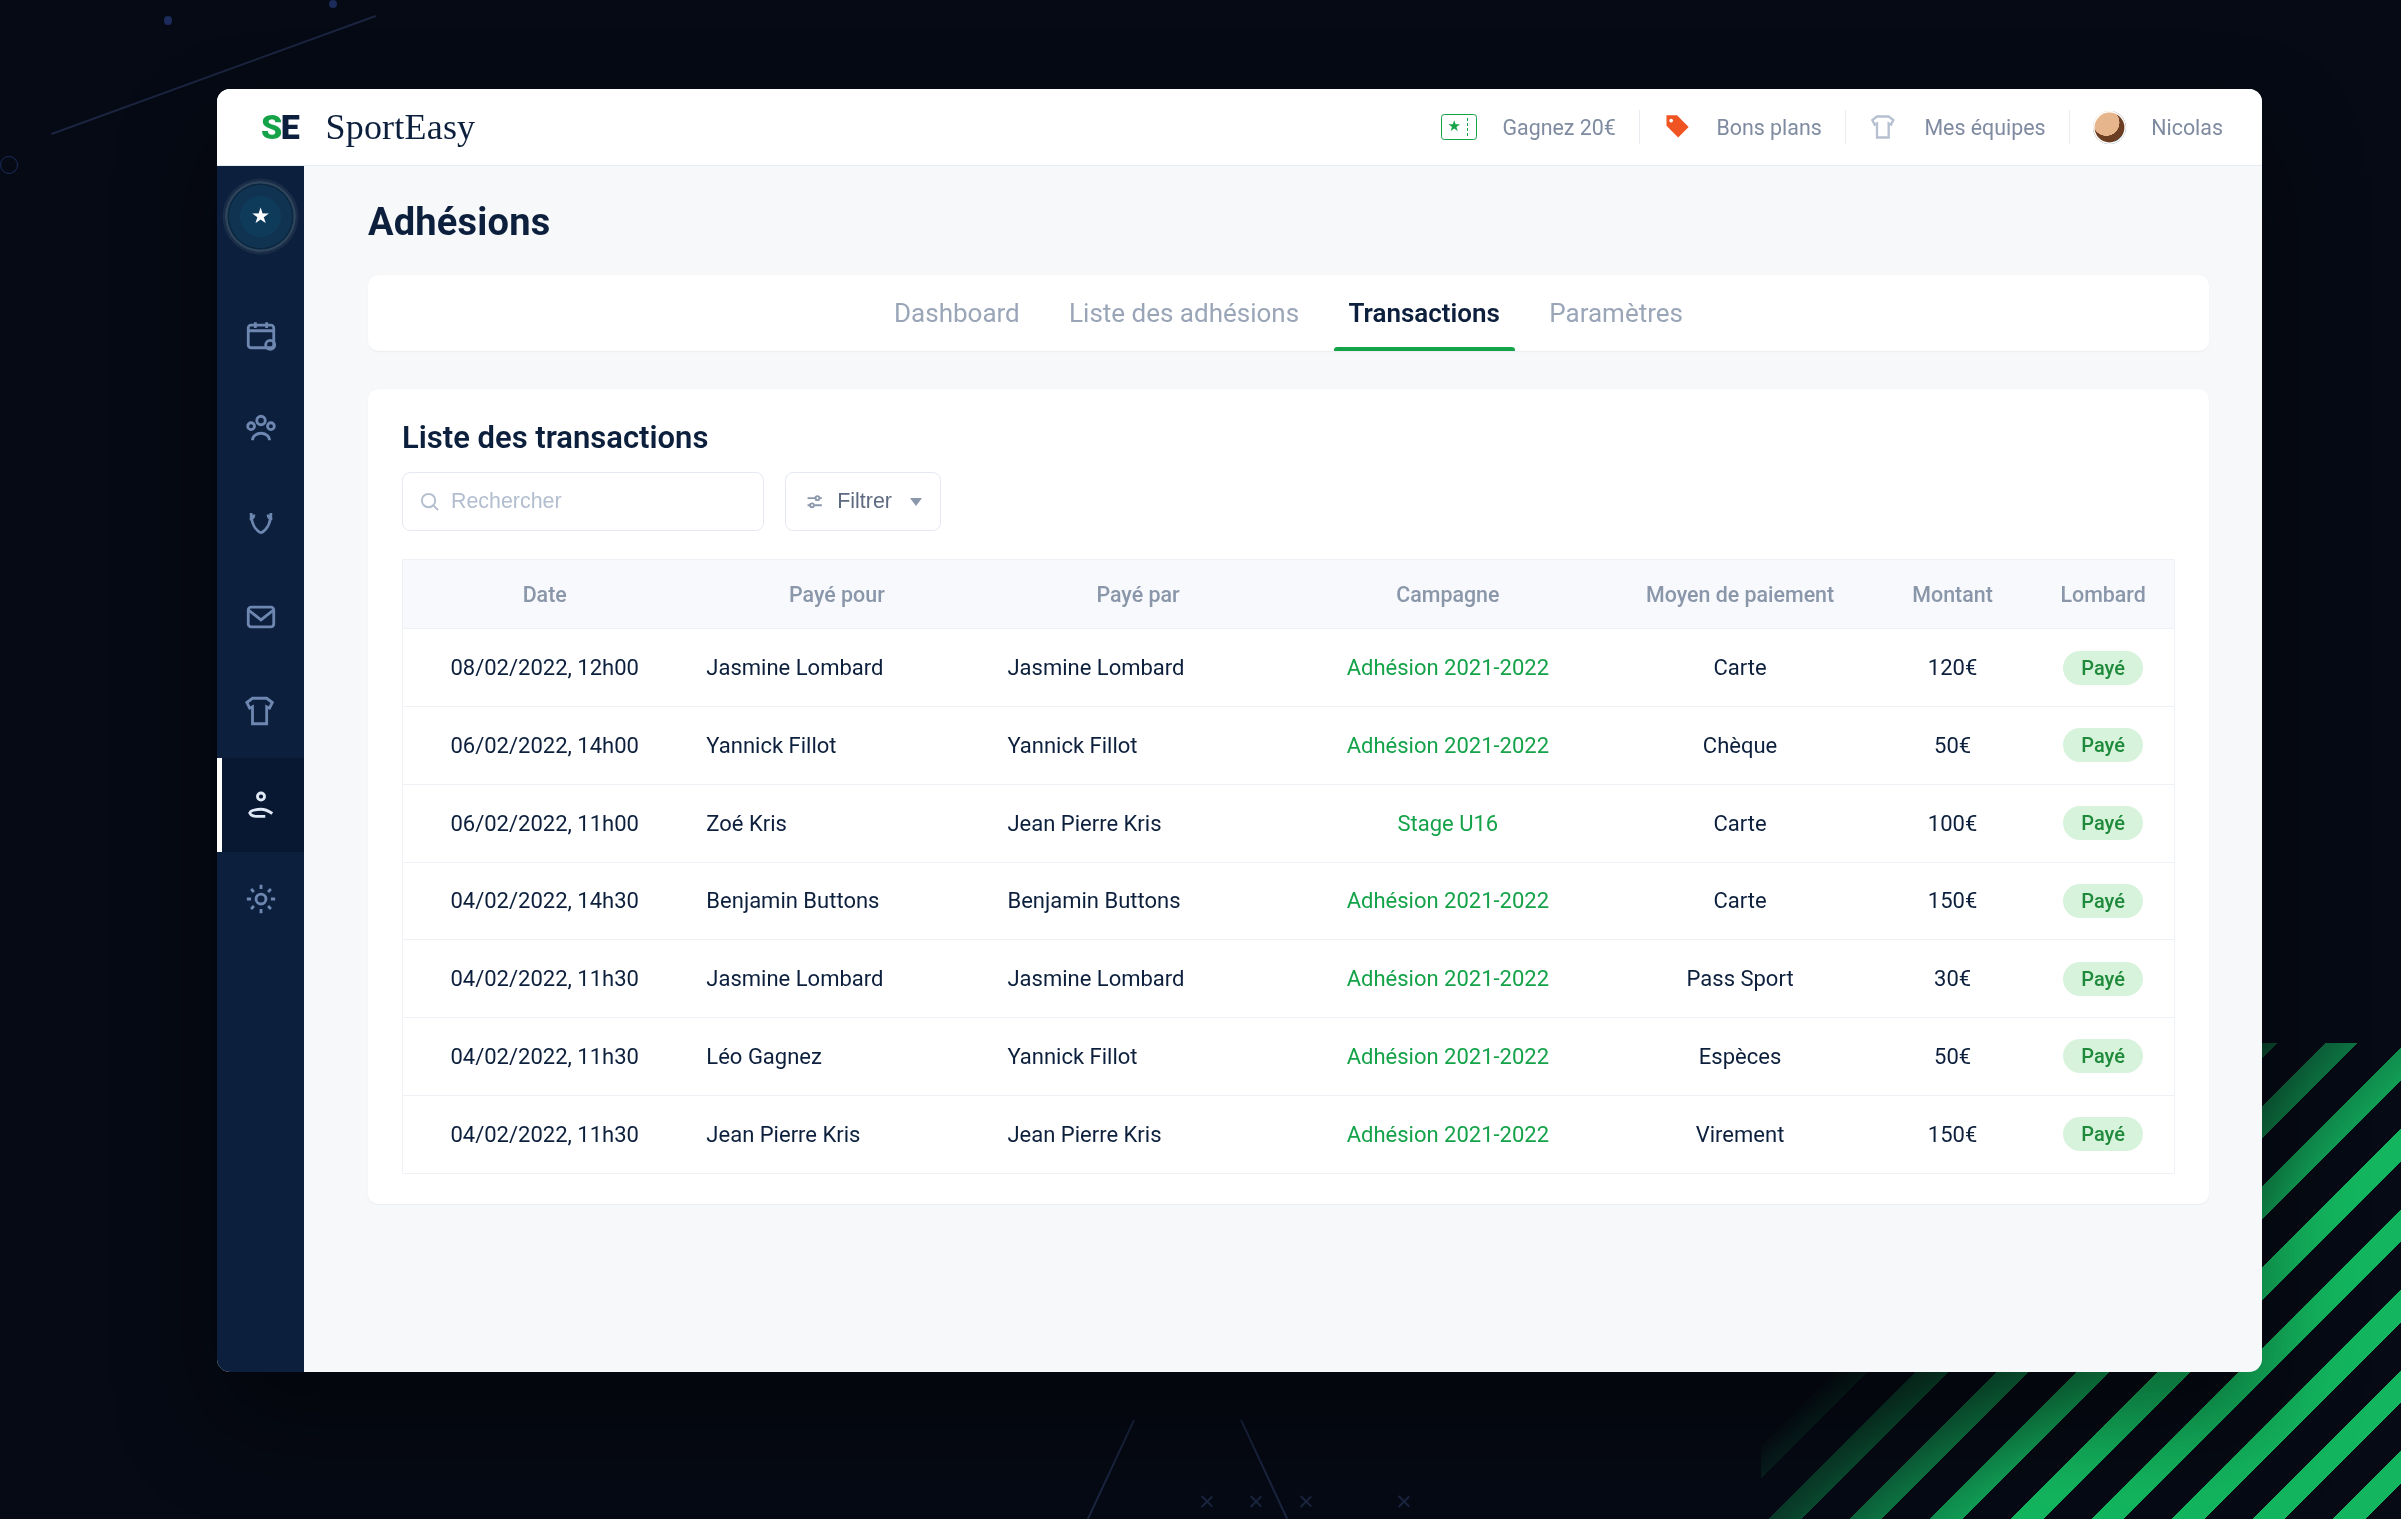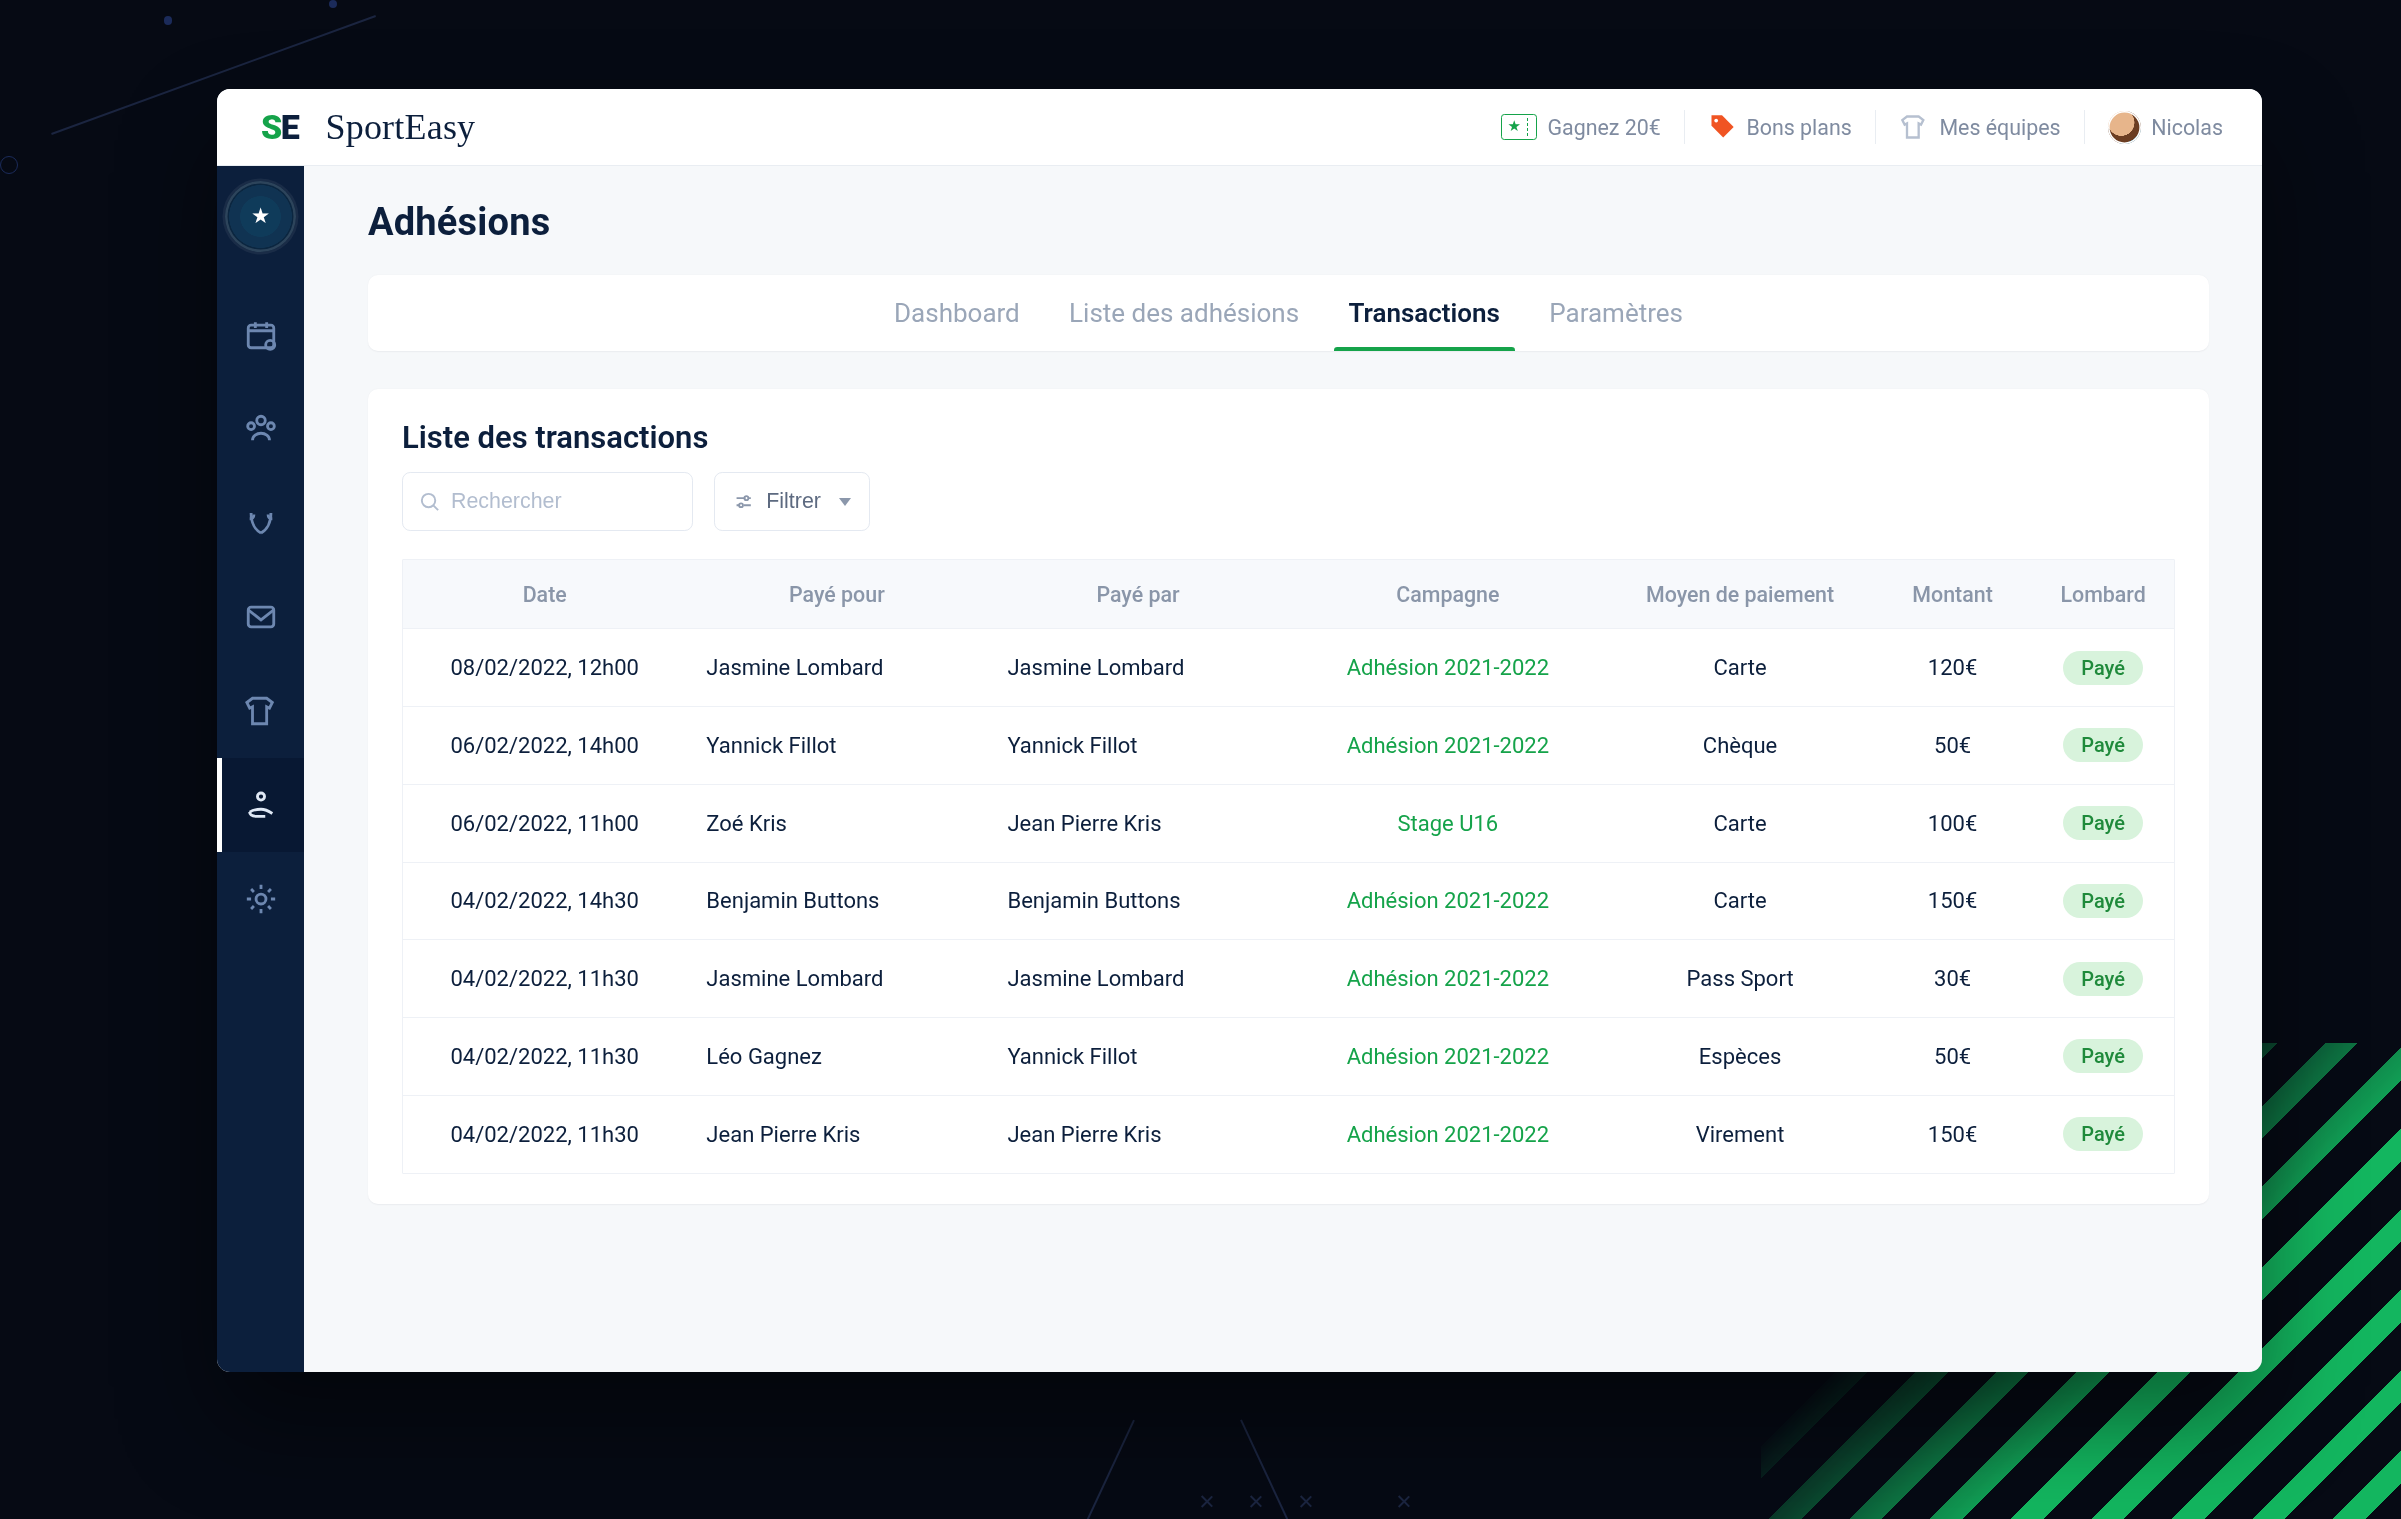--- a/index.html
+++ b/index.html
@@ -71,21 +71,21 @@
     background: #fff;
   }
   .brand-mark .s { color:#15a34a; }
   .brand-mark .e { color:#0c1f3c; }
   .brand-text { font-size: 36px; color:#0c1f3c; letter-spacing: 0.2px; font-family: Liberation Serif, serif; }
   .brand-text .light { font-weight: 400; }
 
   .topbar-spacer { flex: 1; }
   .topbar-right { display:flex; align-items:center; gap: 23px; }
   .topbar-sep { width:1.6px; height:34px; background:#e9edf2; }
-  .topbar-item { display:flex; align-items:center; gap:10px; color:#7f8ba0; font-size:21.4px; cursor:pointer; }
+  .topbar-item { display:flex; align-items:center; gap:25px; color:#7f8ba0; font-size:21.4px; cursor:pointer; }
 
   .icon-ticket {
     width: 36px; height: 26px; border: 1.6px solid #15a34a; border-radius: 3.3px; position:relative;
   }
   .icon-ticket::before { content:"★"; position:absolute; left:5px; top:1.6px; font-size:15px; color:#15a34a; }
   .icon-ticket::after { content:""; position:absolute; right:8.2px; top:3.3px; bottom:3.3px; width:0; border-right:1.6px dashed #15a34a; }
 
   .icon-tag {
     width: 28px; height: 28px; position: relative;
   }
@@ -148,21 +148,21 @@
   }
 
   .panel {
     background:#ffffff; border-radius: 10px; box-shadow: 0 0.8px 1.6px rgba(16,24,40,.05);
     padding: 30px 34px 30px 34px;
   }
   .panel-title { font-size:31px; font-weight:600; color:#0c1f3c; margin-bottom: 16.4px; }
   .panel-controls { display:flex; align-items:center; gap: 21.4px; margin-bottom: 28px; }
 
   .search-box {
-    display:flex; align-items:center; gap:10px; width: 291px; height: 59px;
+    display:flex; align-items:center; gap:10px; width: 362px; height: 59px;
     border: 1.6px solid #e4e9f1; border-radius: 8.2px; padding: 0 15px; color:#b2bdcf;
   }
   .search-box input {
     border:0; outline:0; background:transparent; font-size:21.4px; color:#0c1f3c; width:100%;
   }
   .search-box input::placeholder { color:#b2bdcf; }
   .search-icon { width:23px; height:23px; }
   .search-icon svg { width:23px; height:23px; stroke:#b2bdcf; fill:none; stroke-width:2; }
 
   .filter-btn {

